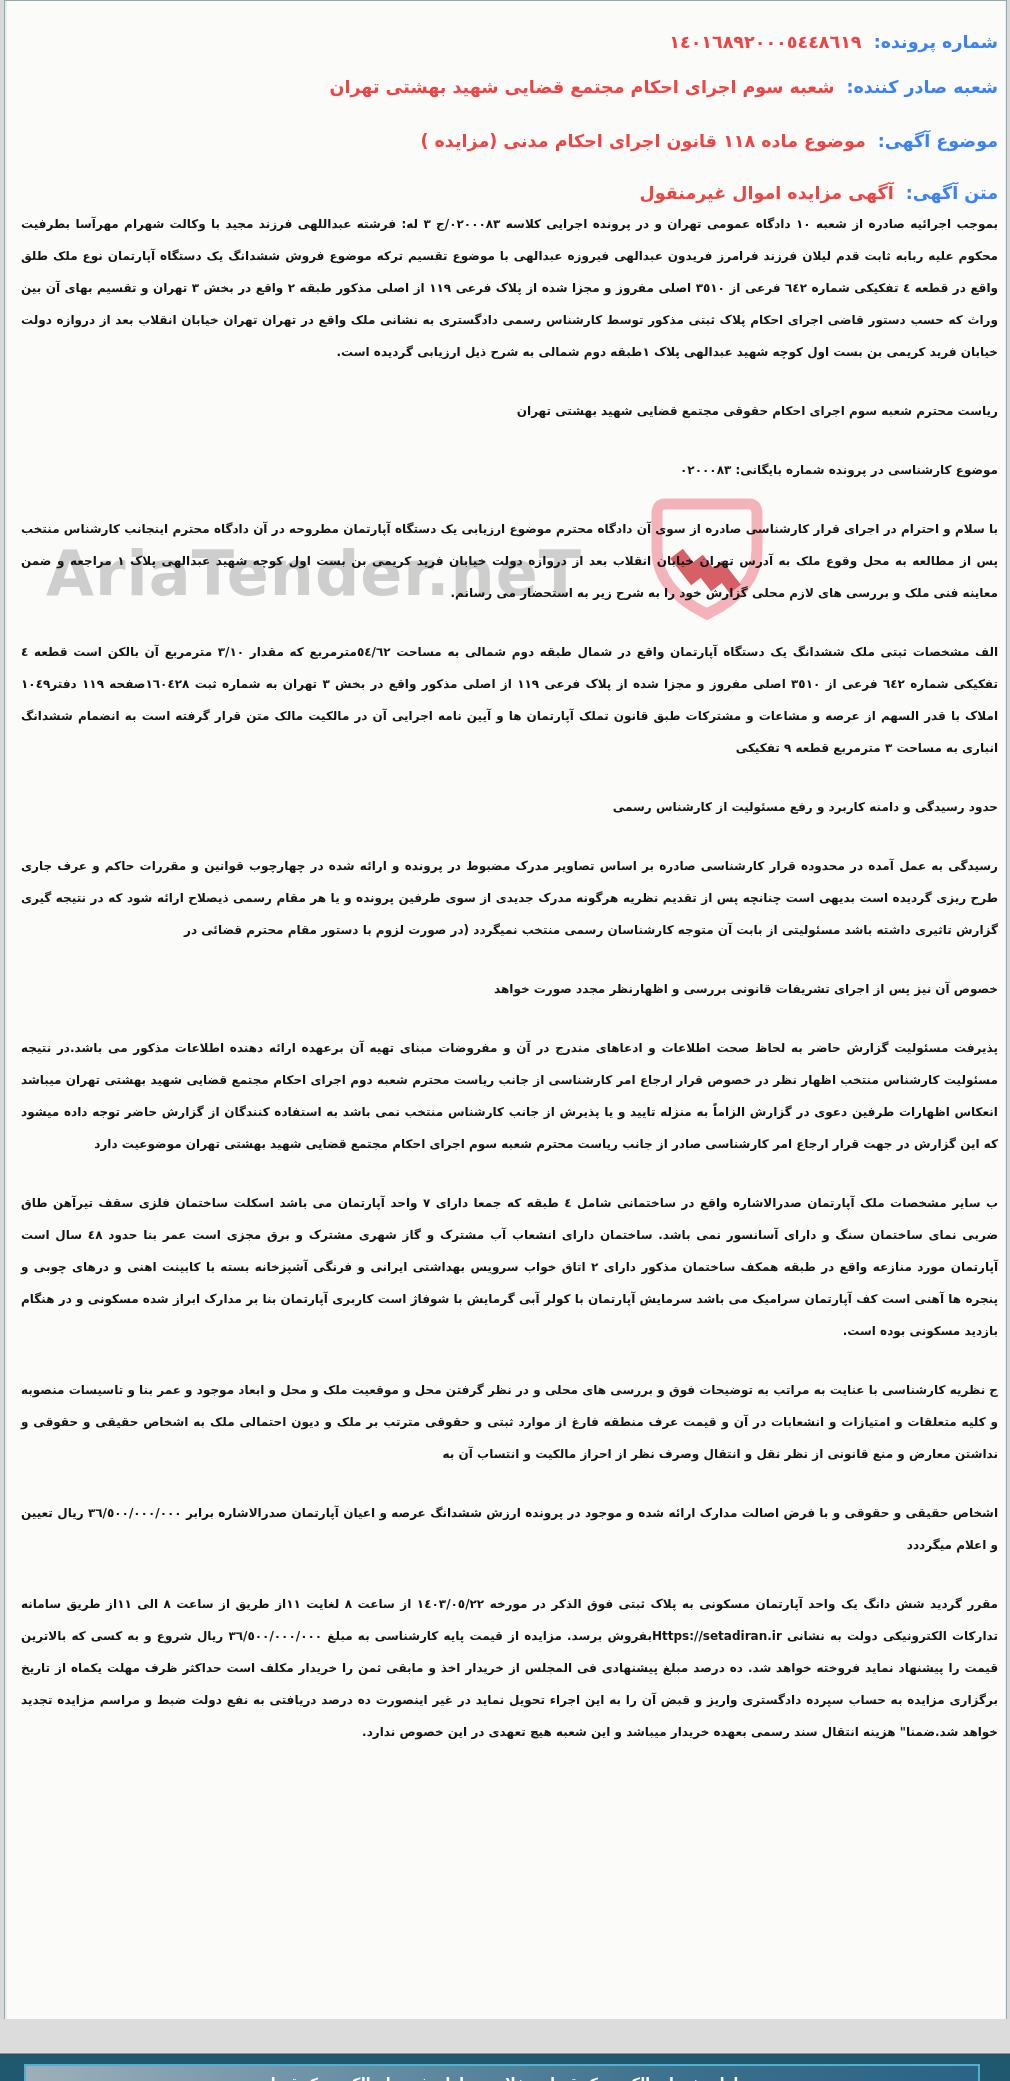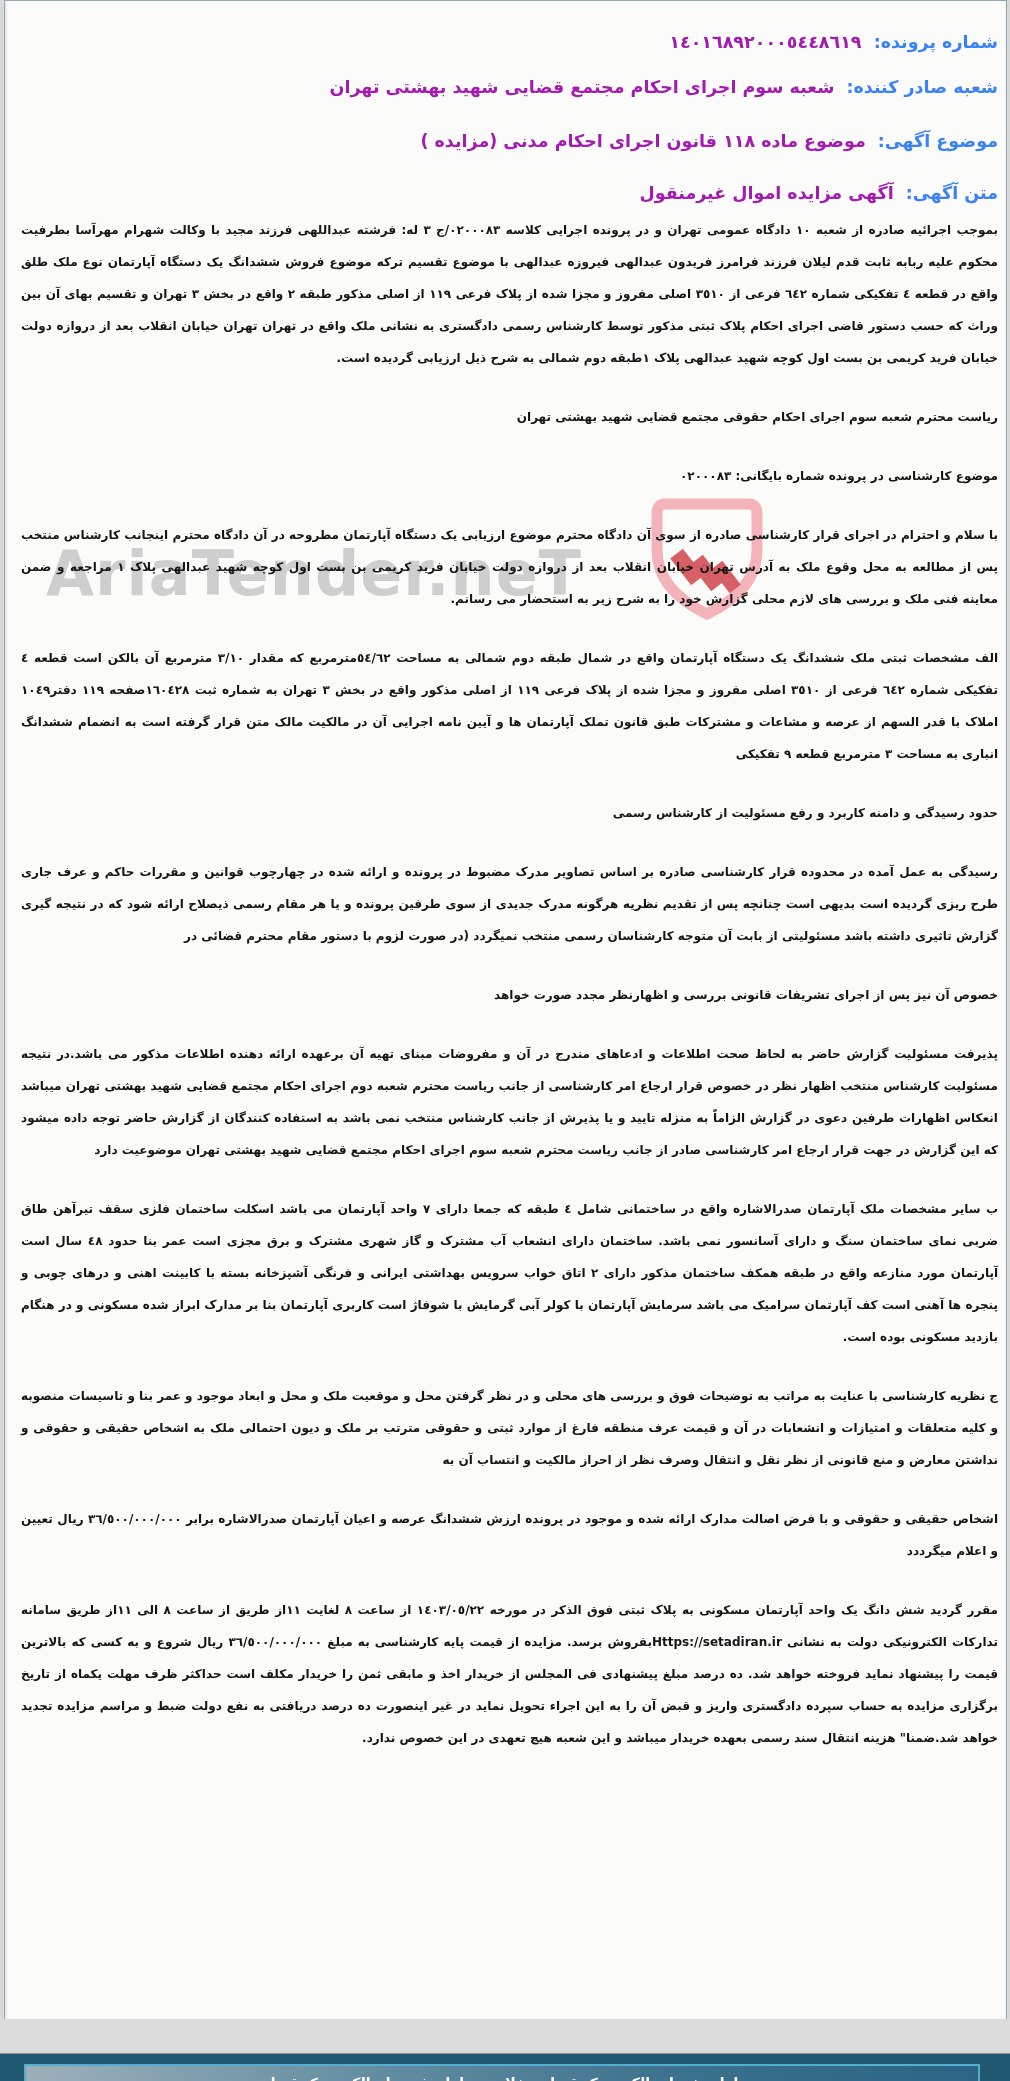--- a/index.html
+++ b/index.html
@@ -28,23 +28,23 @@
   .hdr-row{
     display:flex;
     margin-bottom:15px;
     font-size:17.5px;
     font-weight:bold;
     line-height:30px;
   }
   .hdr-col-r{width:498px;flex:0 0 auto;}
   .hdr-col-l{flex:1 1 auto;}
   .lbl{color:#3b82f6;font-weight:bold;}
-  .val{color:#a21caf;font-weight:bold;padding-right:6px;}
+  .val{color:#ef4444;font-weight:bold;padding-right:6px;}
   .hdr-row.subject{margin-top:24px;margin-bottom:16px;}
-  .hdr-row.bodyline{margin-top:22px;margin-bottom:6px;align-items:center;}
+  .hdr-row.bodyline{margin-top:22px;margin-bottom:0;align-items:center;}
   .para{
     margin:0 0 27px 0;
     font-size:12px;
     font-weight:bold;
     color:#151515;
     line-height:32px;
     text-align:justify;
     text-align-last:right;
   }
   .para.single{text-align:left;}

